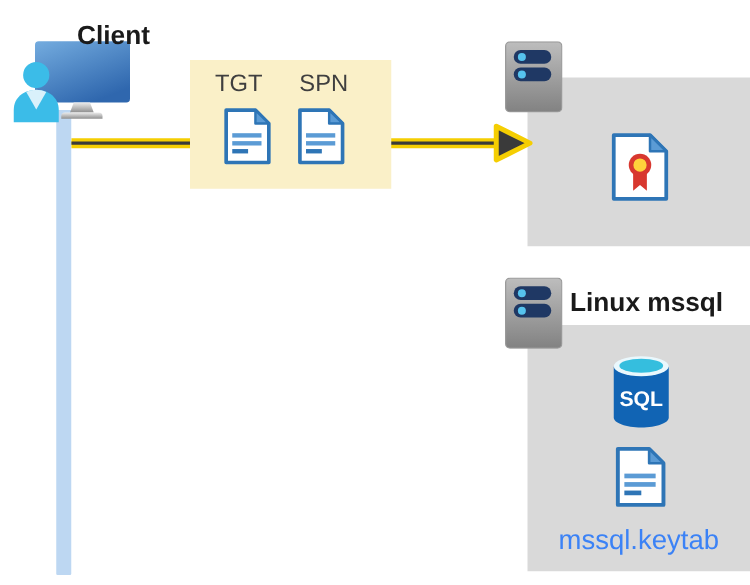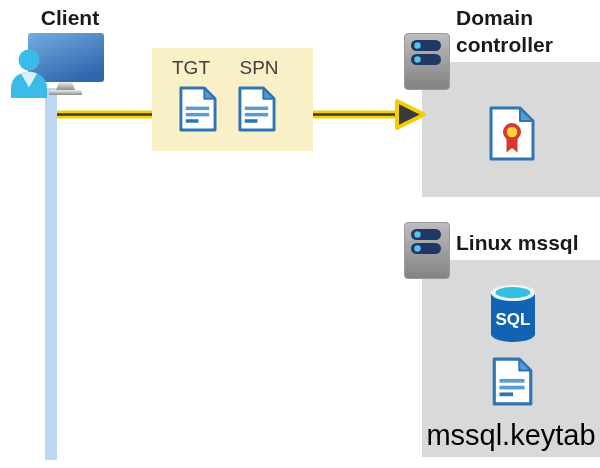--- a/index.html
+++ b/index.html
@@ -18,26 +18,26 @@
 
   #client-line{
     left:45px;top:88px;width:12px;height:372px;background:#bdd7f2;border-radius:1px;
   }
   #ticket-box{
     left:152px;top:48px;width:161px;height:103px;background:#faf0c8;
   }
   #dc-panel{left:422px;top:62px;width:178px;height:135px;background:#d9d9d9;}
   #linux-panel{left:422px;top:260px;width:178px;height:197px;background:#d9d9d9;}
 
-  #client-label{left:20px;top:4px;width:100px;}
+  #client-label{left:20px;top:15px;width:100px;text-align:right;}
   #tgt-label{left:168px;top:57px;width:46px;}
   #spn-label{left:236px;top:57px;width:46px;}
   #dc-label{left:456px;top:4px;width:140px;}
   #linux-label{left:456px;top:229px;width:144px;}
-  #keytab-label{left:422px;top:419px;width:178px;font-size:29px;color:#000000;}
+  #keytab-label{left:422px;top:419px;width:178px;font-size:22px;color:#3b82f6;}
 
   #client-icon{left:8px;top:30px;}
   #arrow{left:57px;top:98px;}
   #tgt-doc{left:178px;top:86px;}
   #spn-doc{left:237px;top:86px;}
   #dc-server-icon{left:404px;top:33px;}
   #cert-icon{left:488px;top:106px;}
   #linux-server-icon{left:404px;top:222px;}
   #sql-icon{left:489px;top:284px;}
   #keytab-doc{left:491px;top:357px;}
@@ -102,21 +102,20 @@
   <div id="client-label" class="abs z5 heading center">Client</div>
   <svg id="client-icon" class="abs z3" width="100" height="68" viewBox="0 0 100 68">
     <rect x="20" y="3" width="76" height="49" rx="3" fill="url(#monGrad)"></rect>
     <path d="M51 52 h13 l3 8 h-19 z" fill="url(#standGrad)"></path>
     <path d="M44 60 h27 a3 3 0 0 1 3 3 v2 h-33 v-2 a3 3 0 0 1 3 -3 z" fill="url(#standGrad)"></path>
     <circle cx="21" cy="30" r="10.5" fill="#3bbce8"></circle>
     <path d="M3 68 v-10 c0 -10 8 -16 18 -16 s18 6 18 16 v10 z" fill="#3bbce8"></path>
     <path d="M13 43.5 l8 14 8 -14 c-2.5 -1.2 -5 -1.8 -8 -1.8 s-5.5 0.6 -8 1.8 z" fill="#d9f1fb"></path>
   </svg>
 
-  <div id="dc-label" class="abs z5 heading">Domain controller</div>
   <svg id="dc-server-icon" class="abs z5" width="46" height="57">
     <use href="#sym-server" width="46" height="57"></use>
   </svg>
   <svg id="cert-icon" class="abs z5" width="48" height="56" viewBox="0 0 48 56">
     <path d="M3 2 h29 l13 13 v38 H3 Z" fill="#ffffff" stroke="#2e75b6" stroke-width="3" stroke-linejoin="round"></path>
     <path d="M32 2 l13 13 h-13 Z" fill="#5b9bd5" stroke="#2e75b6" stroke-width="2" stroke-linejoin="round"></path>
     <path d="M18.5 31 h11 v15.5 l-5.5 -4.6 -5.5 4.6 Z" fill="#d8382f"></path>
     <circle cx="24" cy="26" r="9" fill="#d8382f"></circle>
     <circle cx="24" cy="26" r="5.3" fill="#ffd23b"></circle>
   </svg>

